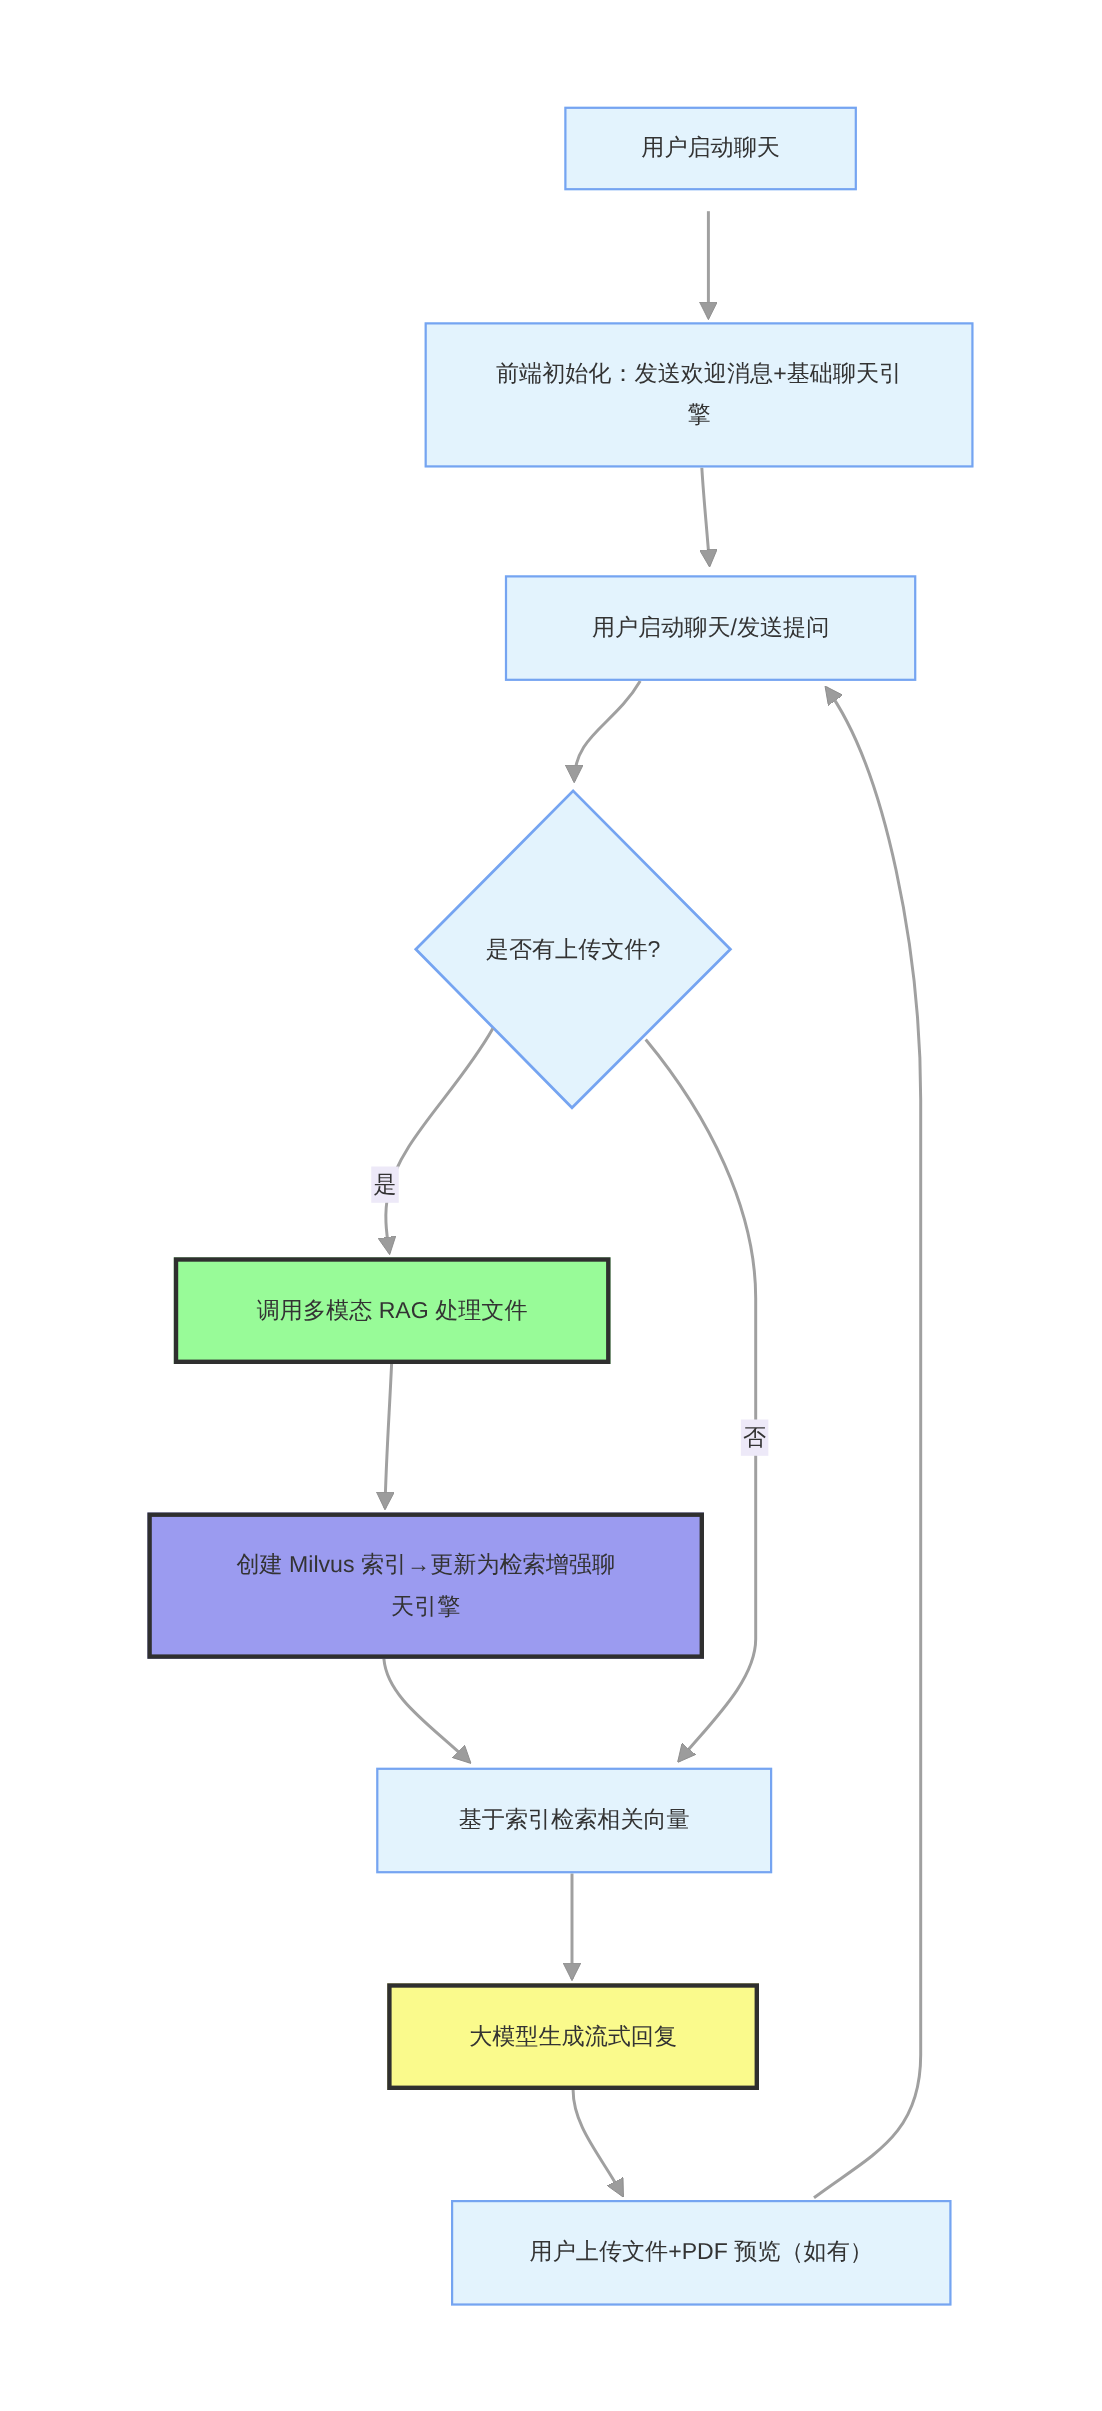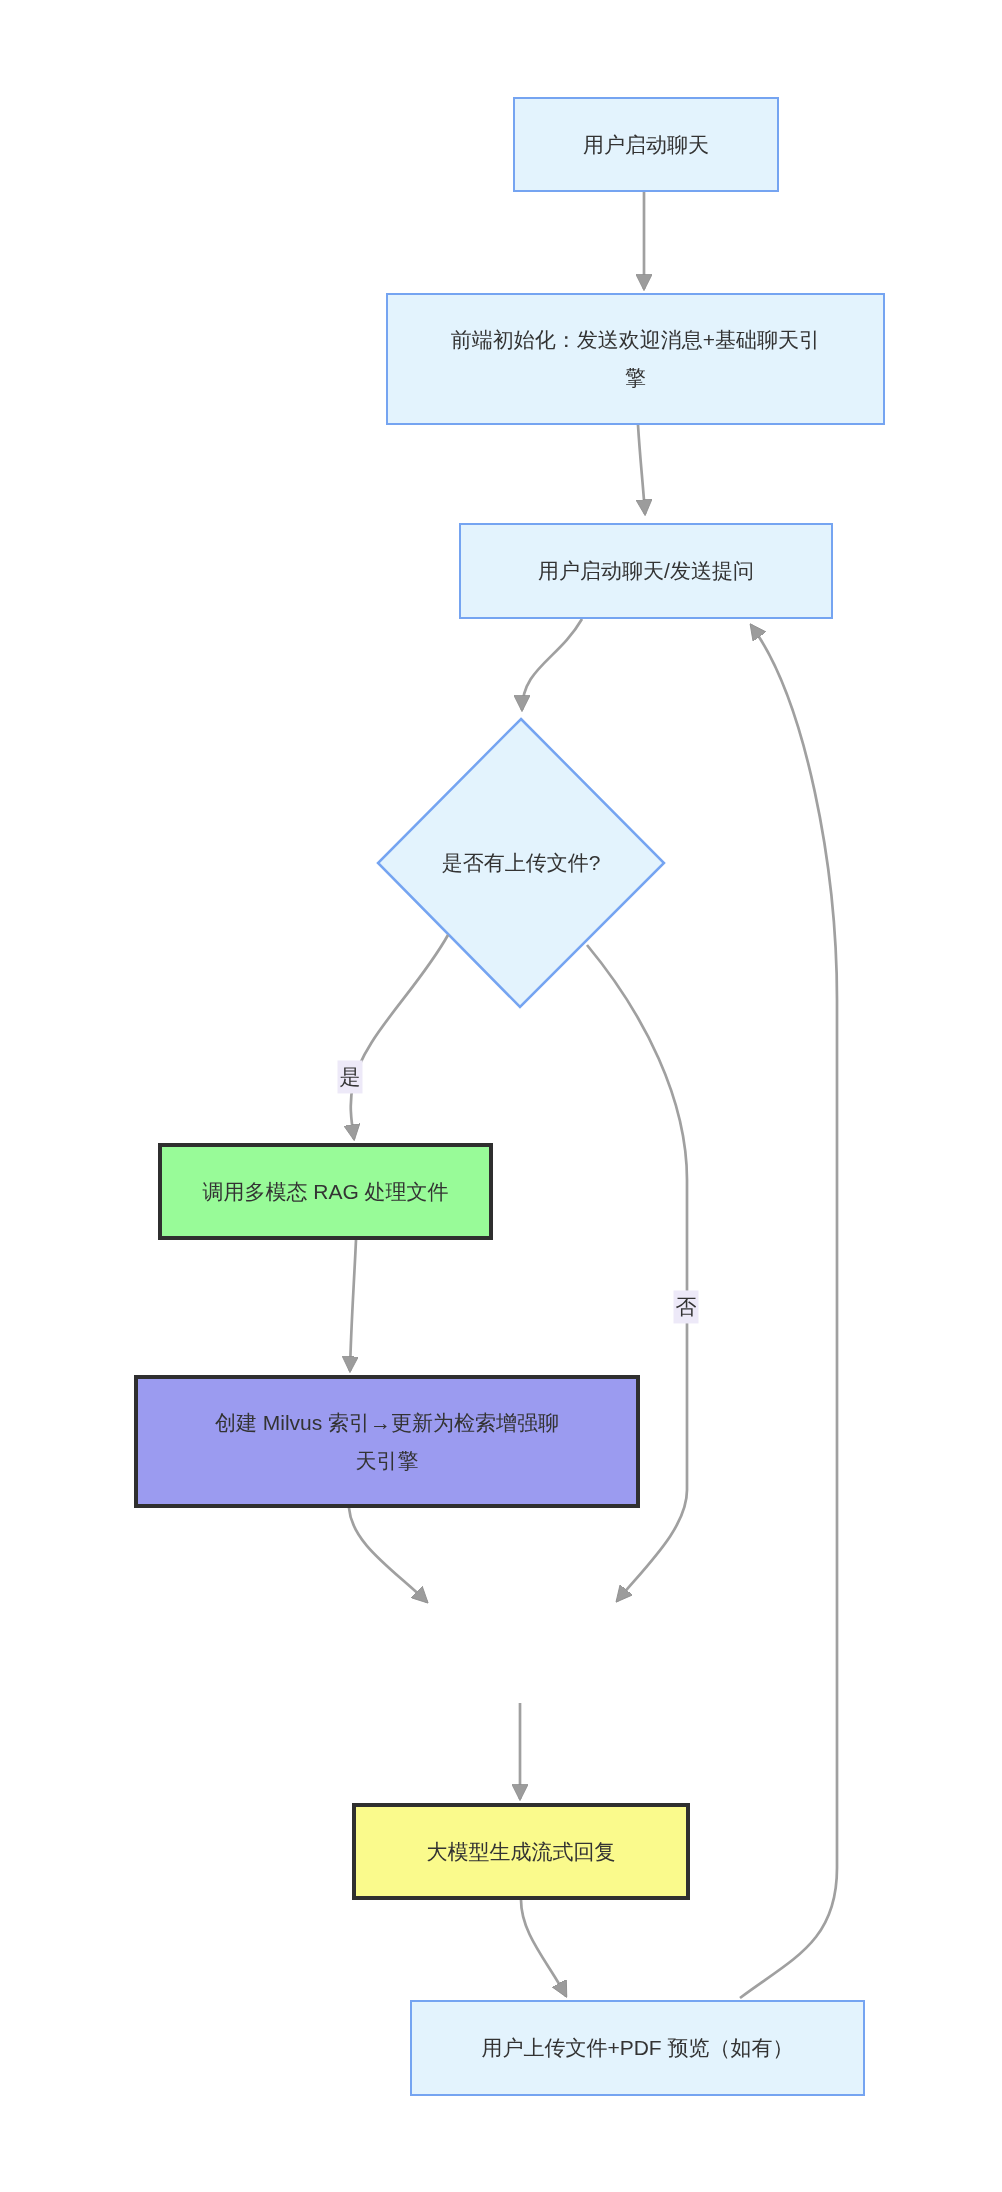--- a/index.html
+++ b/index.html
@@ -51,24 +51,24 @@
     font-size: 21px;
     line-height: 1.8;
     color: var(--text);
   }
   .node.blue   { background: var(--node-fill);  border: 2.5px solid var(--node-border); }
   .node.bold   { border: 4px solid var(--dark-border); }
   .node.green  { background: var(--green-fill); }
   .node.purple { background: var(--purple-fill); margin-left: 37px; }
   .node.yellow { background: var(--yellow-fill); }
 
-  #n-start    { left: 513px; top: 97px;   width: 266px; height: 95px; }
+  #n-start    { left: 513px; top: 97px;   width: 266px; height: 76px; }
   #n-init     { left: 386px; top: 293px;  width: 499px; height: 132px; padding: 0 60px; }
   #n-upload   { left: 459px; top: 523px;  width: 374px; height: 96px; }
-  #n-rag      { left: 158px; top: 1143px; width: 335px; height: 97px; }
+  #n-rag      { left: 158px; top: 1143px; width: 397px; height: 97px; }
   #n-milvus   { left: 97px;  top: 1375px; width: 506px; height: 133px; padding: 0 75px; }
   #n-retrieve { left: 342px; top: 1607px; width: 360px; height: 96px; }
   #n-llm      { left: 352px; top: 1803px; width: 338px; height: 97px; }
   #n-display  { left: 410px; top: 2000px; width: 455px; height: 96px; }
 
   .diamond-label {
     position: absolute;
     left: 521px; top: 863px;
     transform: translate(-50%, -50%);
     font-size: 21px;
@@ -129,20 +129,23 @@
   <div class="diamond-label">是否有上传文件?</div>
 
   <div class="node green bold" id="n-rag">
     <span>调用多模态 RAG 处理文件</span>
   </div>
 
   <div class="node purple bold" id="n-milvus">
     <span>创建 Milvus 索引→更新为检索增强聊天引擎</span>
   </div>
 
+  <div class="node blue" id="n-retrieve">
+    <span>基于索引检索相关向量</span>
+  </div>
 
   <div class="node yellow bold" id="n-llm">
     <span>大模型生成流式回复</span>
   </div>
 
   <div class="node blue" id="n-display">
     <span>用户上传文件+PDF 预览（如有）</span>
   </div>
 
   <div class="edge-label" id="lbl-yes">是</div>

